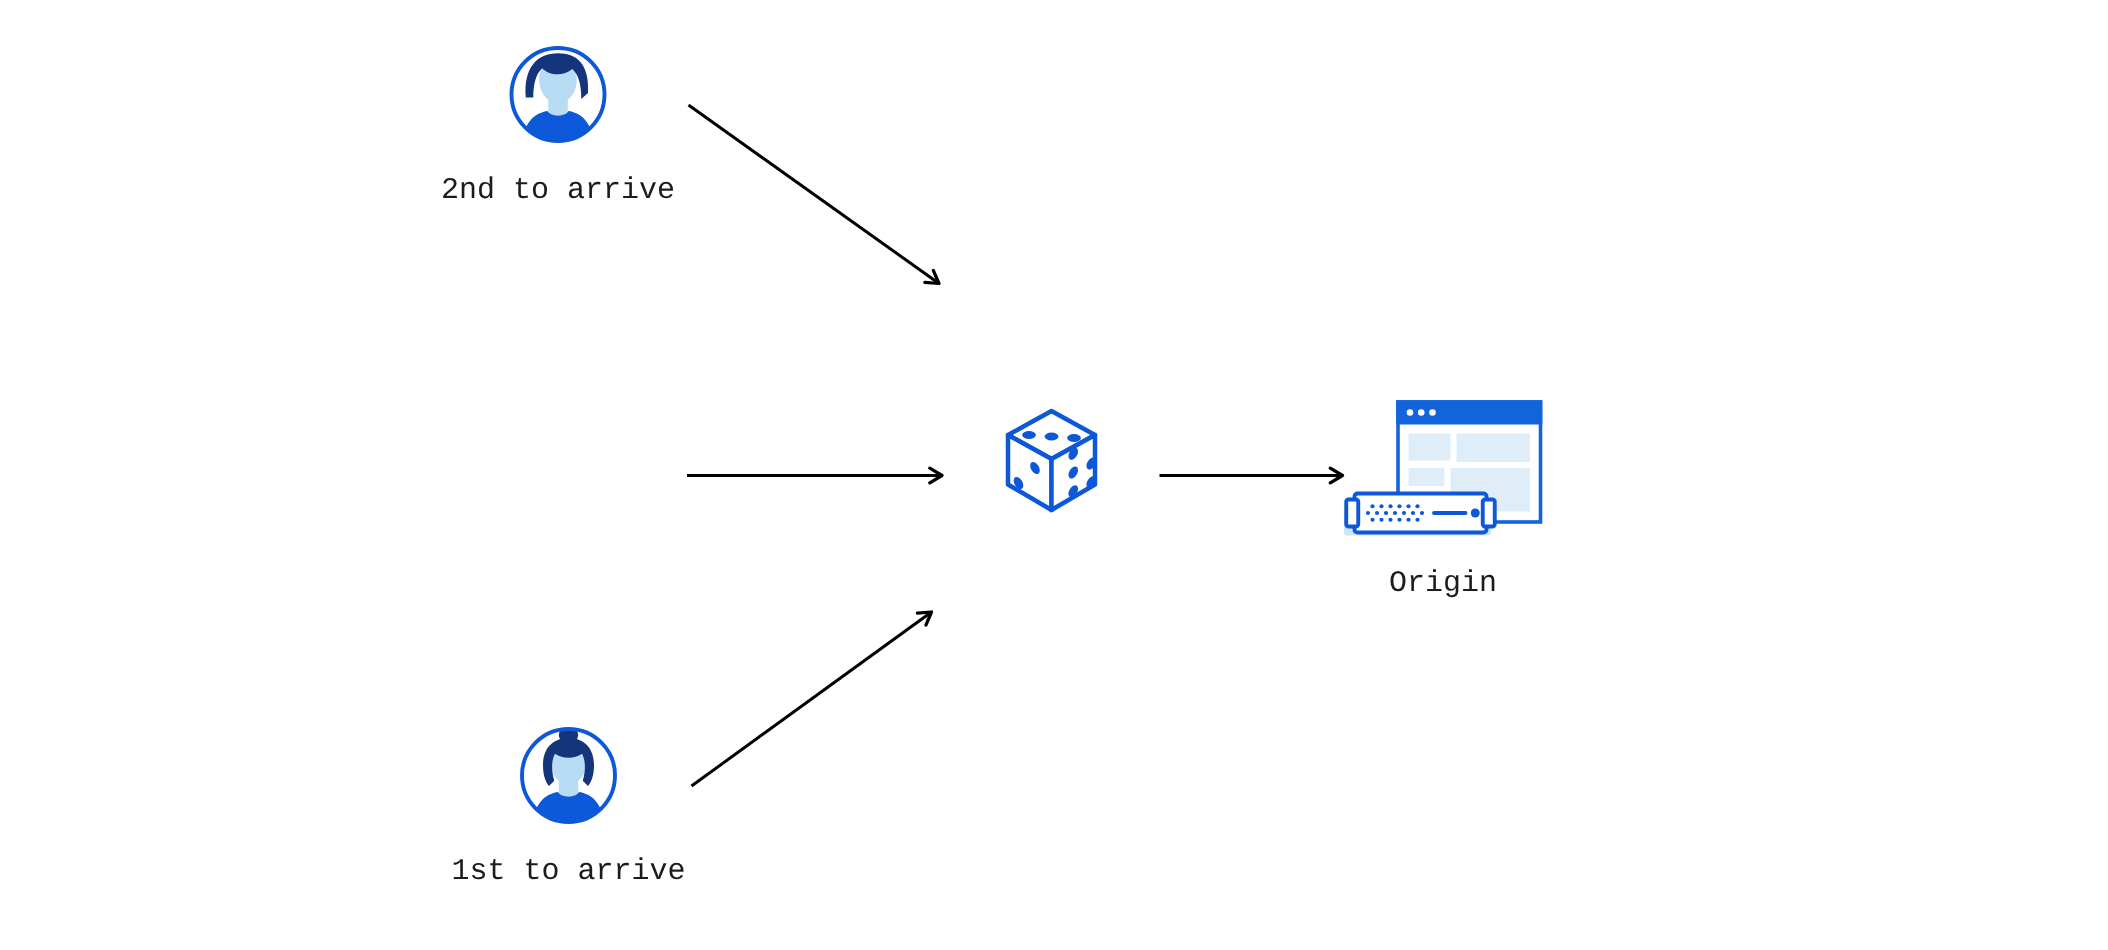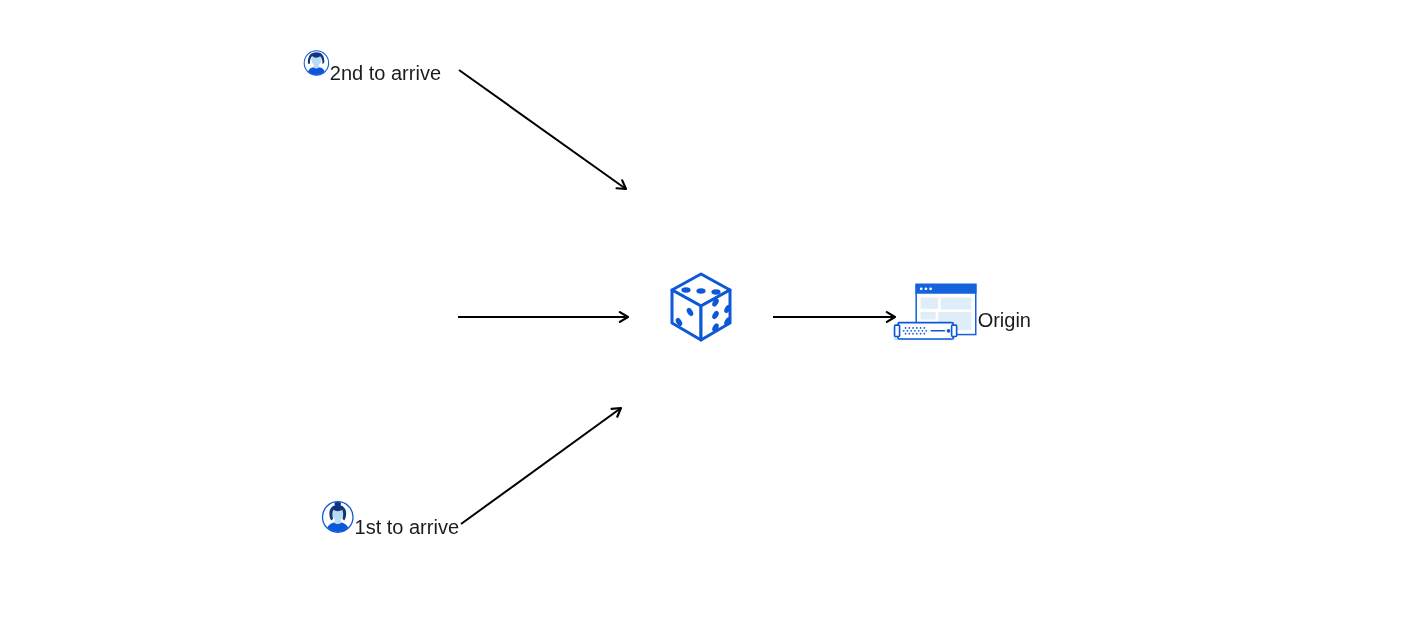--- a/index.html
+++ b/index.html
@@ -18,22 +18,23 @@
   .arrows-layer {
     position: absolute;
     left: 0; top: 0;
     width: 1405px;
     height: 633px;
     pointer-events: none;
   }
   .node {
     position: absolute;
     display: flex;
-    flex-direction: row;
+    flex-direction: column;
     align-items: center;
+    font-family: Liberation Mono, monospace;
   }
   .node .label {
     margin-top: 19px;
     font-size: 20px;
     line-height: 24px;
     color: #1b1c1f;
     white-space: nowrap;
   }
   .origin-node .label {
     margin-top: 15px;
@@ -69,21 +70,21 @@
         <path d="M10,68 C11,51 20,46 27,45 C29,49 39,49 41,45 C48,46 57,51 58,68 Z" fill="#0d58d8"></path>
         <path d="M34,10 C42.5,10 47,17 46.5,25.5 C46,34 40.5,39.5 34,39.5 C27.5,39.5 22,34 21.5,25.5 C21,17 25.5,10 34,10 Z" fill="#b9dcf5"></path>
         <path d="M12.5,36 C11,16 20,6.5 34,6.5 C47,6.5 55,14 54,33 L49.5,37 C49.5,27 47.5,20.5 43.5,17 C38,22 28,21.5 23.5,16.5 C19.5,20 17.5,26.5 17.5,36 Z" fill="#14347c"></path>
       </g>
       <circle cx="34" cy="34" r="31" fill="none" stroke="#0d58d8" stroke-width="2.6"></circle>
     </svg>
     <div class="label">2nd to arrive</div>
   </div>
 
 
-  <div class="node" style="left:321px; top:483px; width:138px;align-items:center;">
+  <div class="node" style="left:310px; top:483px; width:138px;align-items:center;">
     <svg width="68" height="68" viewBox="0 0 68 68">
       <defs>
           <clipPath id="clipC">
             <circle cx="34" cy="34" r="30.2"></circle>
           </clipPath>
         </defs>
       <circle cx="34" cy="34" r="30.2" fill="#ffffff"></circle>
       <g clip-path="url(#clipC)">
         <rect x="27.5" y="30" width="13" height="18" fill="#b9dcf5"></rect>
         <path d="M10,68 C11,51 20,46 27,45 C29,49 39,49 41,45 C48,46 57,51 58,68 Z" fill="#0d58d8"></path>

